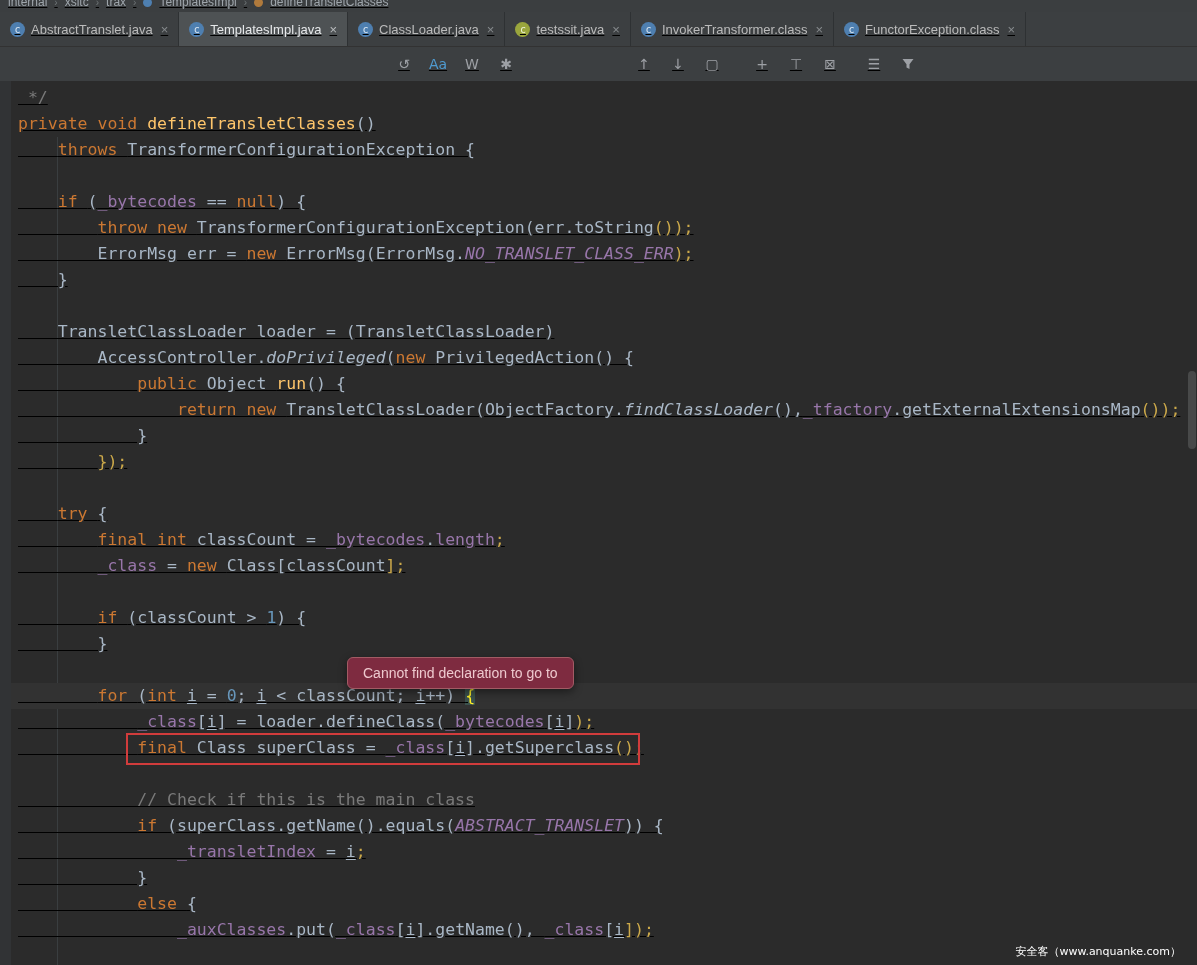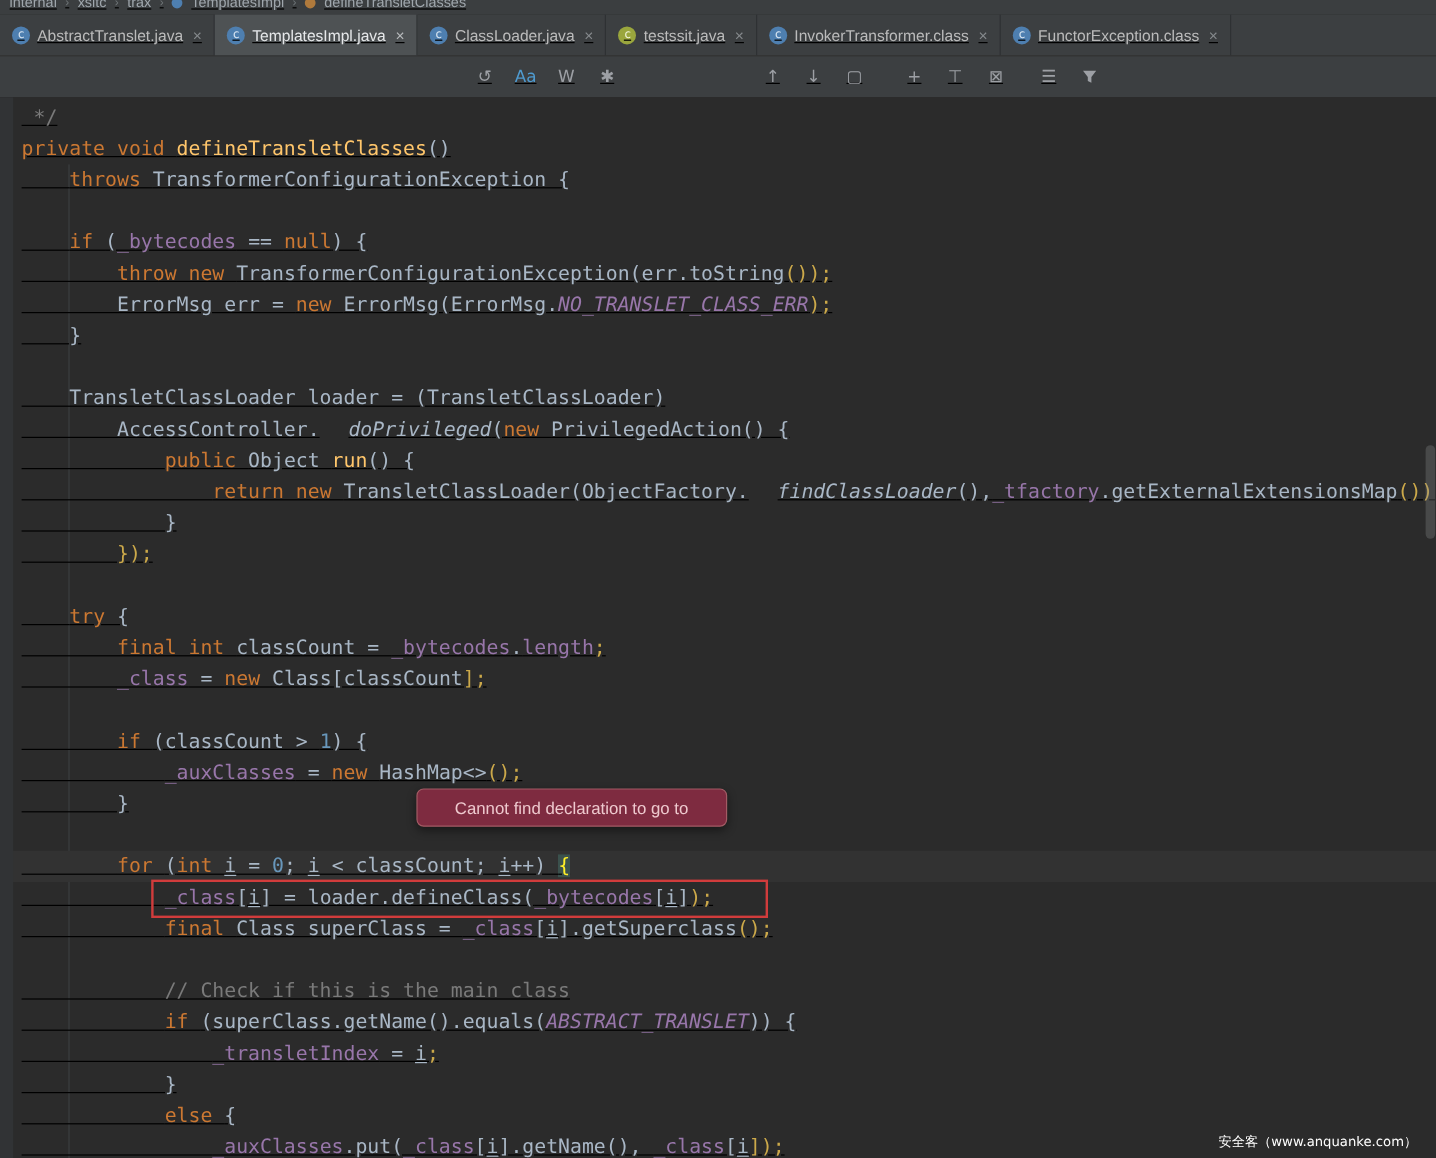--- a/index.html
+++ b/index.html
@@ -38,31 +38,31 @@
   .indent-guide{position:absolute;left:57px;top:56px;bottom:0;width:1px;background:#3a3e40;z-index:0;}
   .code-area{position:relative;padding-top:4px;z-index:1;}
   .code-line{height:26px;line-height:26px;white-space:pre;padding-left:18px;}
   .code-line.current{background:#323232;}
 
   
   .tk-d{color:#a9b7c6;}
   .tk-k{color:#cc7832;margin-top:11px;}
   .tk-f{color:#9876aa;}
   .tk-fi{color:#9876aa;font-style:italic;}
-  .tk-si{color:#a9b7c6;font-style:italic;margin-left:24px;}
+  .tk-si{color:#a9b7c6;font-style:italic;}
   .tk-m{color:#ffc66b;}
   .tk-c{color:#7a7a7a;}
   .tk-n{color:#6897bb;}
   .tk-a{color:#cca94a;}
   .tk-u{color:#a9b7c6;text-decoration:underline;text-underline-offset:2px;}
   .tk-y{color:#ffef28;background:#3b514d;}
 
   
   .red-box{position:absolute;left:126px;top:652px;width:510px;height:28px;border:2px solid #d13c3c;z-index:4;}
-  .tooltip{position:absolute;left:347px;top:576px;z-index:5;background:#7e2b40;border:1px solid #a25b64;border-radius:6px;padding:7px 31px;color:#eec9ce;font-family:"Liberation Sans",sans-serif;font-size:14px;box-shadow:0 3px 8px rgba(0,0,0,.45);white-space:nowrap;}
+  .tooltip{position:absolute;left:347px;top:576px;z-index:5;background:#7e2b40;border:1px solid #a25b64;border-radius:6px;padding:7px 15px;color:#eec9ce;font-family:"Liberation Sans",sans-serif;font-size:14px;box-shadow:0 3px 8px rgba(0,0,0,.45);white-space:nowrap;}
   .scroll-thumb{position:absolute;right:1px;top:290px;width:8px;height:78px;background:rgba(140,142,144,.3);border-radius:4px;z-index:6;}
   .watermark{position:absolute;right:16px;bottom:6px;color:#ffffff;font-family:"DejaVu Sans",sans-serif;font-size:11px;z-index:7;}
 </style>
 </head>
 <body>
 
 <div class="app">
 
   <div class="breadcrumb-bar">
     <div class="bc-row" id="bc">
@@ -158,21 +158,20 @@
         <div class="code-line"><span class="tk-d">            </span><span class="tk-k">public </span><span class="tk-d">Object </span><span class="tk-m">run</span><span class="tk-d">() {</span></div>
         <div class="code-line"><span class="tk-d">                </span><span class="tk-k">return new </span><span class="tk-d">TransletClassLoader(ObjectFactory.</span><span class="tk-si">findClassLoader</span><span class="tk-d">(),</span><span class="tk-f">_tfactory</span><span class="tk-d">.getExternalExtensionsMap</span><span class="tk-a">());</span></div>
         <div class="code-line"><span class="tk-d">            }</span></div>
         <div class="code-line"><span class="tk-d">        </span><span class="tk-a">});</span></div>
         <div class="code-line"></div>
         <div class="code-line"><span class="tk-d">    </span><span class="tk-k">try </span><span class="tk-d">{</span></div>
         <div class="code-line"><span class="tk-d">        </span><span class="tk-k">final int </span><span class="tk-d">classCount = </span><span class="tk-f">_bytecodes</span><span class="tk-d">.</span><span class="tk-f">length</span><span class="tk-a">;</span></div>
         <div class="code-line"><span class="tk-d">        </span><span class="tk-f">_class</span><span class="tk-d"> = </span><span class="tk-k">new </span><span class="tk-d">Class[classCount</span><span class="tk-a">];</span></div>
         <div class="code-line"></div>
         <div class="code-line"><span class="tk-d">        </span><span class="tk-k">if </span><span class="tk-d">(classCount &gt; </span><span class="tk-n">1</span><span class="tk-d">) {</span></div>
-        <div class="code-line"><span class="tk-d">            </span><span class="tk-f">_auxClasses</span><span class="tk-d"> = </span><span class="tk-k">new </span><span class="tk-d">HashMap&lt;&gt;</span><span class="tk-a">();</span></div>
         <div class="code-line"><span class="tk-d">        }</span></div>
         <div class="code-line"></div>
         <div class="code-line current"><span class="tk-d">        </span><span class="tk-k">for </span><span class="tk-d">(</span><span class="tk-k">int </span><span class="tk-u">i</span><span class="tk-d"> = </span><span class="tk-n">0</span><span class="tk-d">; </span><span class="tk-u">i</span><span class="tk-d"> &lt; classCount; </span><span class="tk-u">i</span><span class="tk-d">++) </span><span class="tk-y">{</span></div>
         <div class="code-line"><span class="tk-d">            </span><span class="tk-f">_class</span><span class="tk-d">[</span><span class="tk-u">i</span><span class="tk-d">] = loader.defineClass(</span><span class="tk-f">_bytecodes</span><span class="tk-d">[</span><span class="tk-u">i</span><span class="tk-d">]</span><span class="tk-a">);</span></div>
         <div class="code-line"><span class="tk-d">            </span><span class="tk-k">final </span><span class="tk-d">Class superClass = </span><span class="tk-f">_class</span><span class="tk-d">[</span><span class="tk-u">i</span><span class="tk-d">].getSuperclass</span><span class="tk-a">();</span></div>
         <div class="code-line"></div>
         <div class="code-line"><span class="tk-c">            // Check if this is the main class</span></div>
         <div class="code-line"><span class="tk-d">            </span><span class="tk-k">if </span><span class="tk-d">(superClass.getName().equals(</span><span class="tk-fi">ABSTRACT_TRANSLET</span><span class="tk-d">)) {</span></div>
         <div class="code-line"><span class="tk-d">                </span><span class="tk-f">_transletIndex</span><span class="tk-d"> = </span><span class="tk-u">i</span><span class="tk-a">;</span></div>
         <div class="code-line"><span class="tk-d">            }</span></div>

